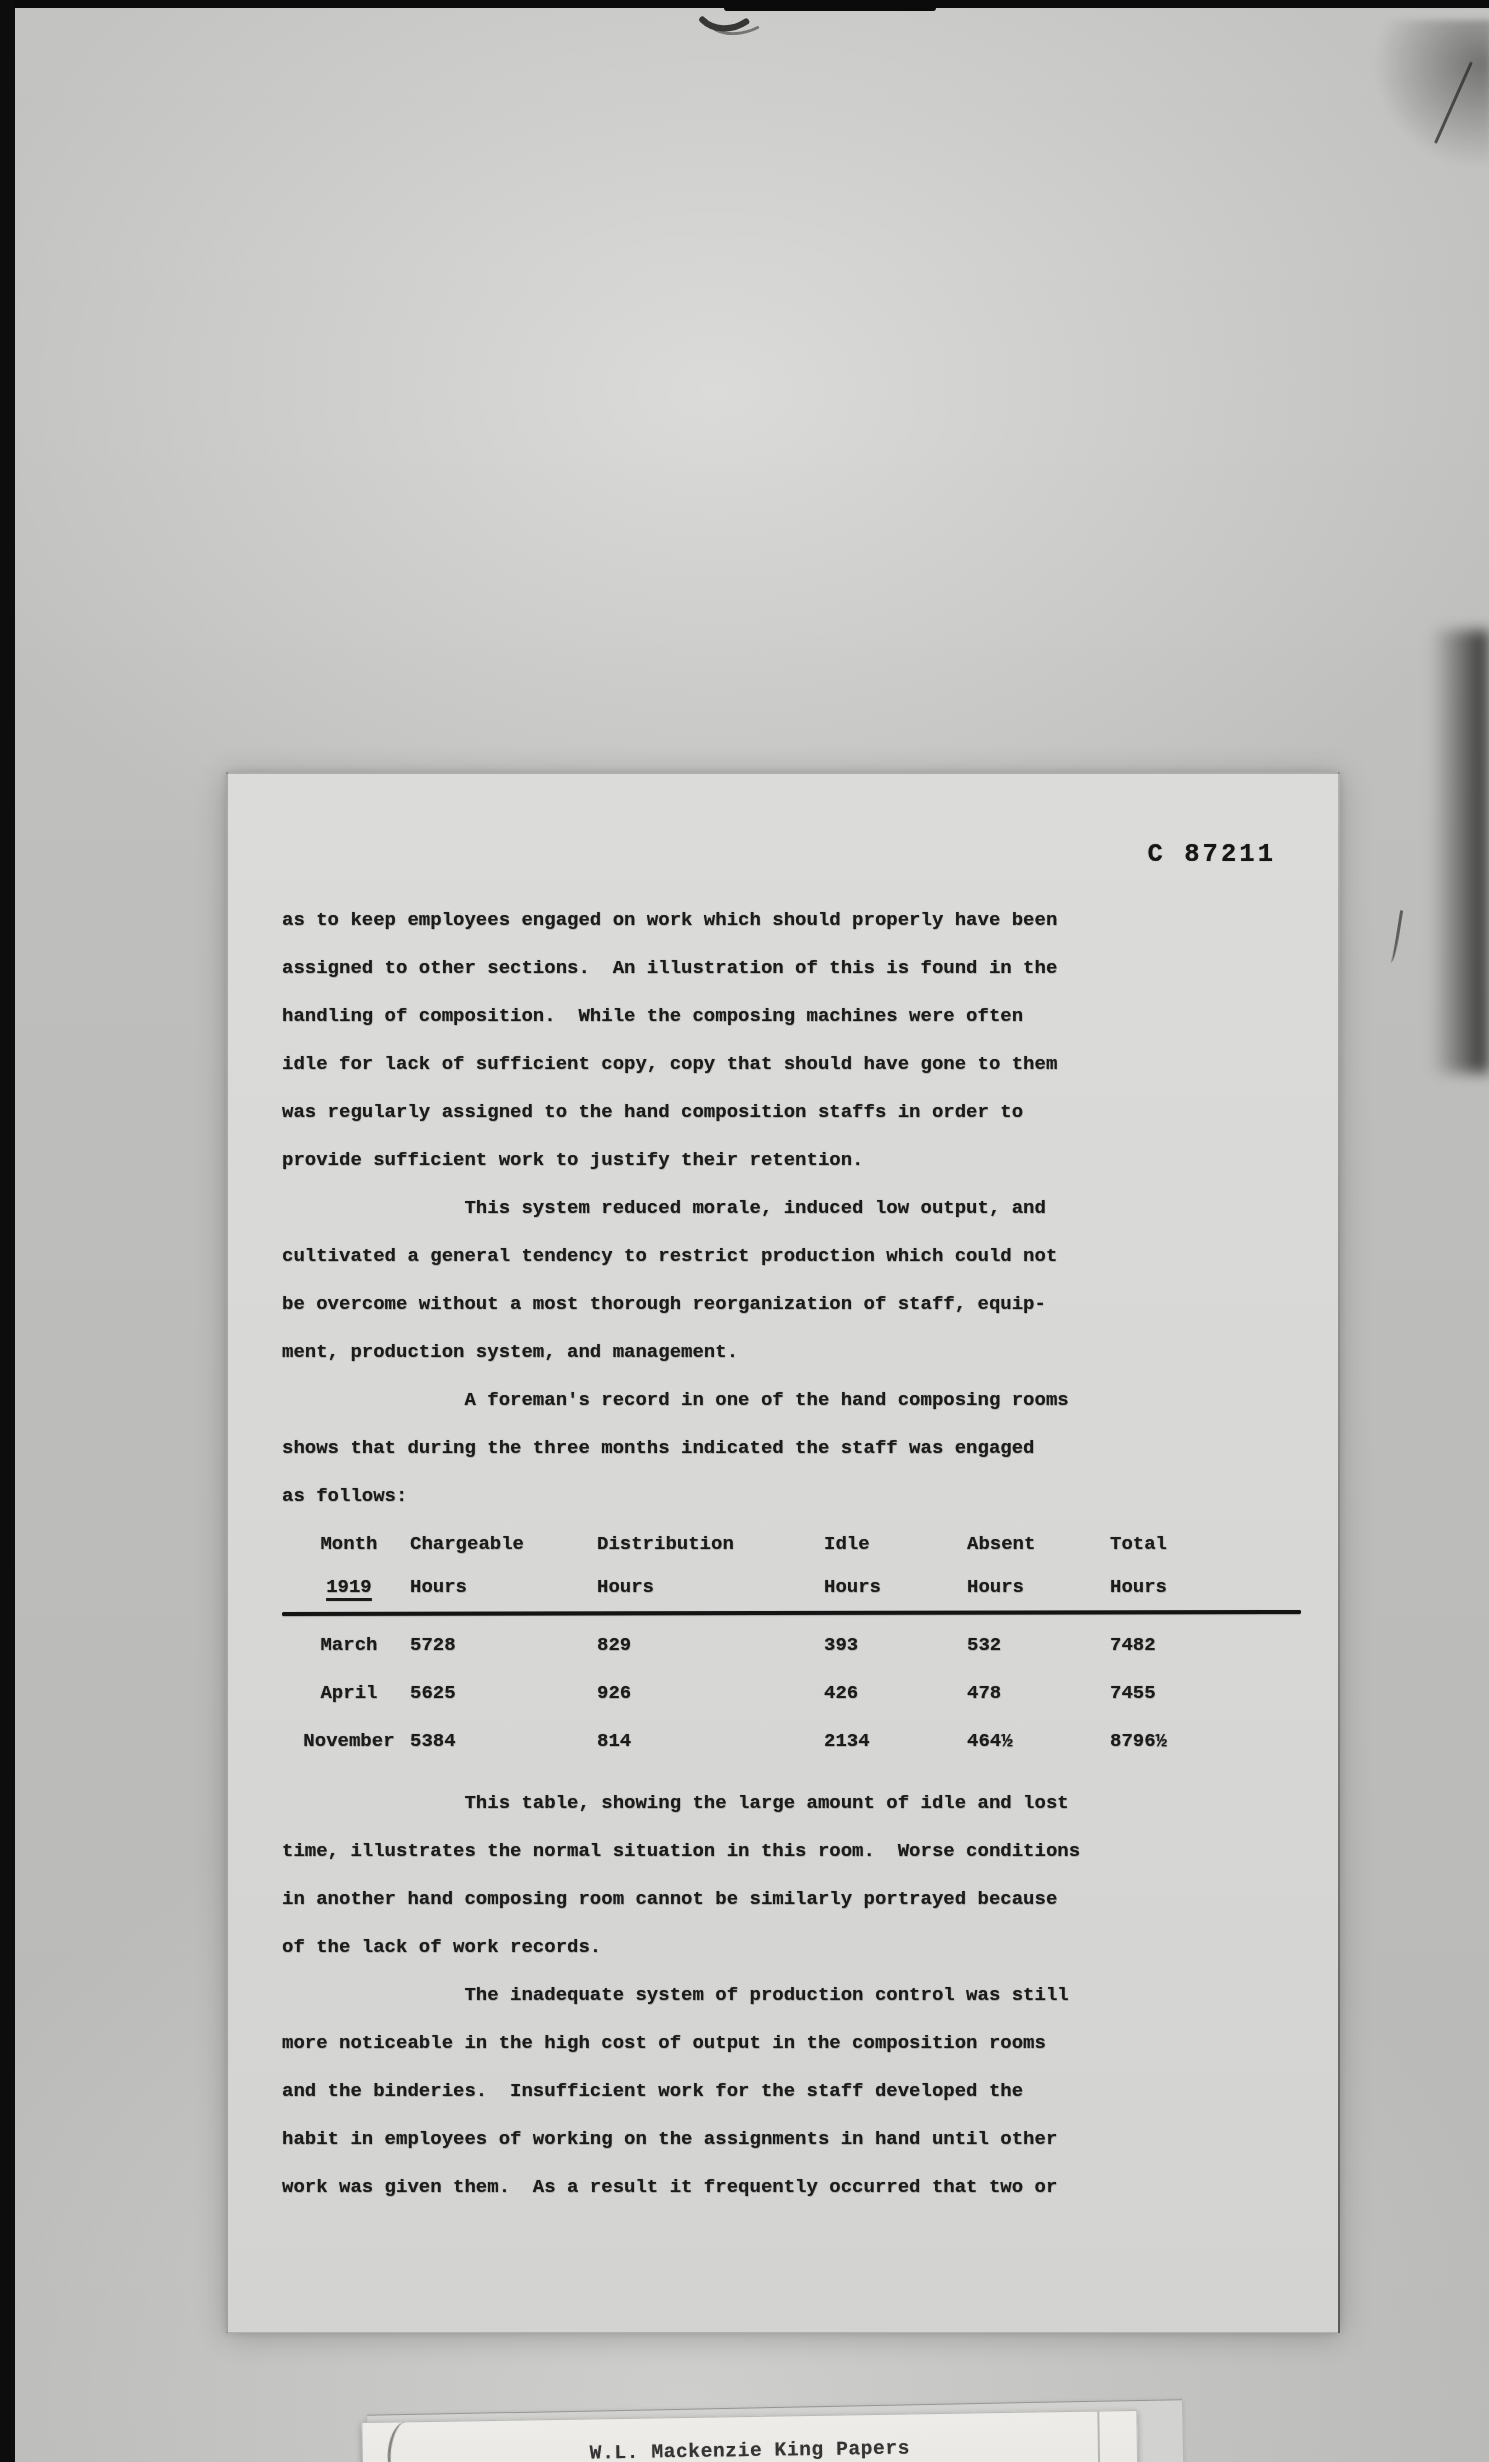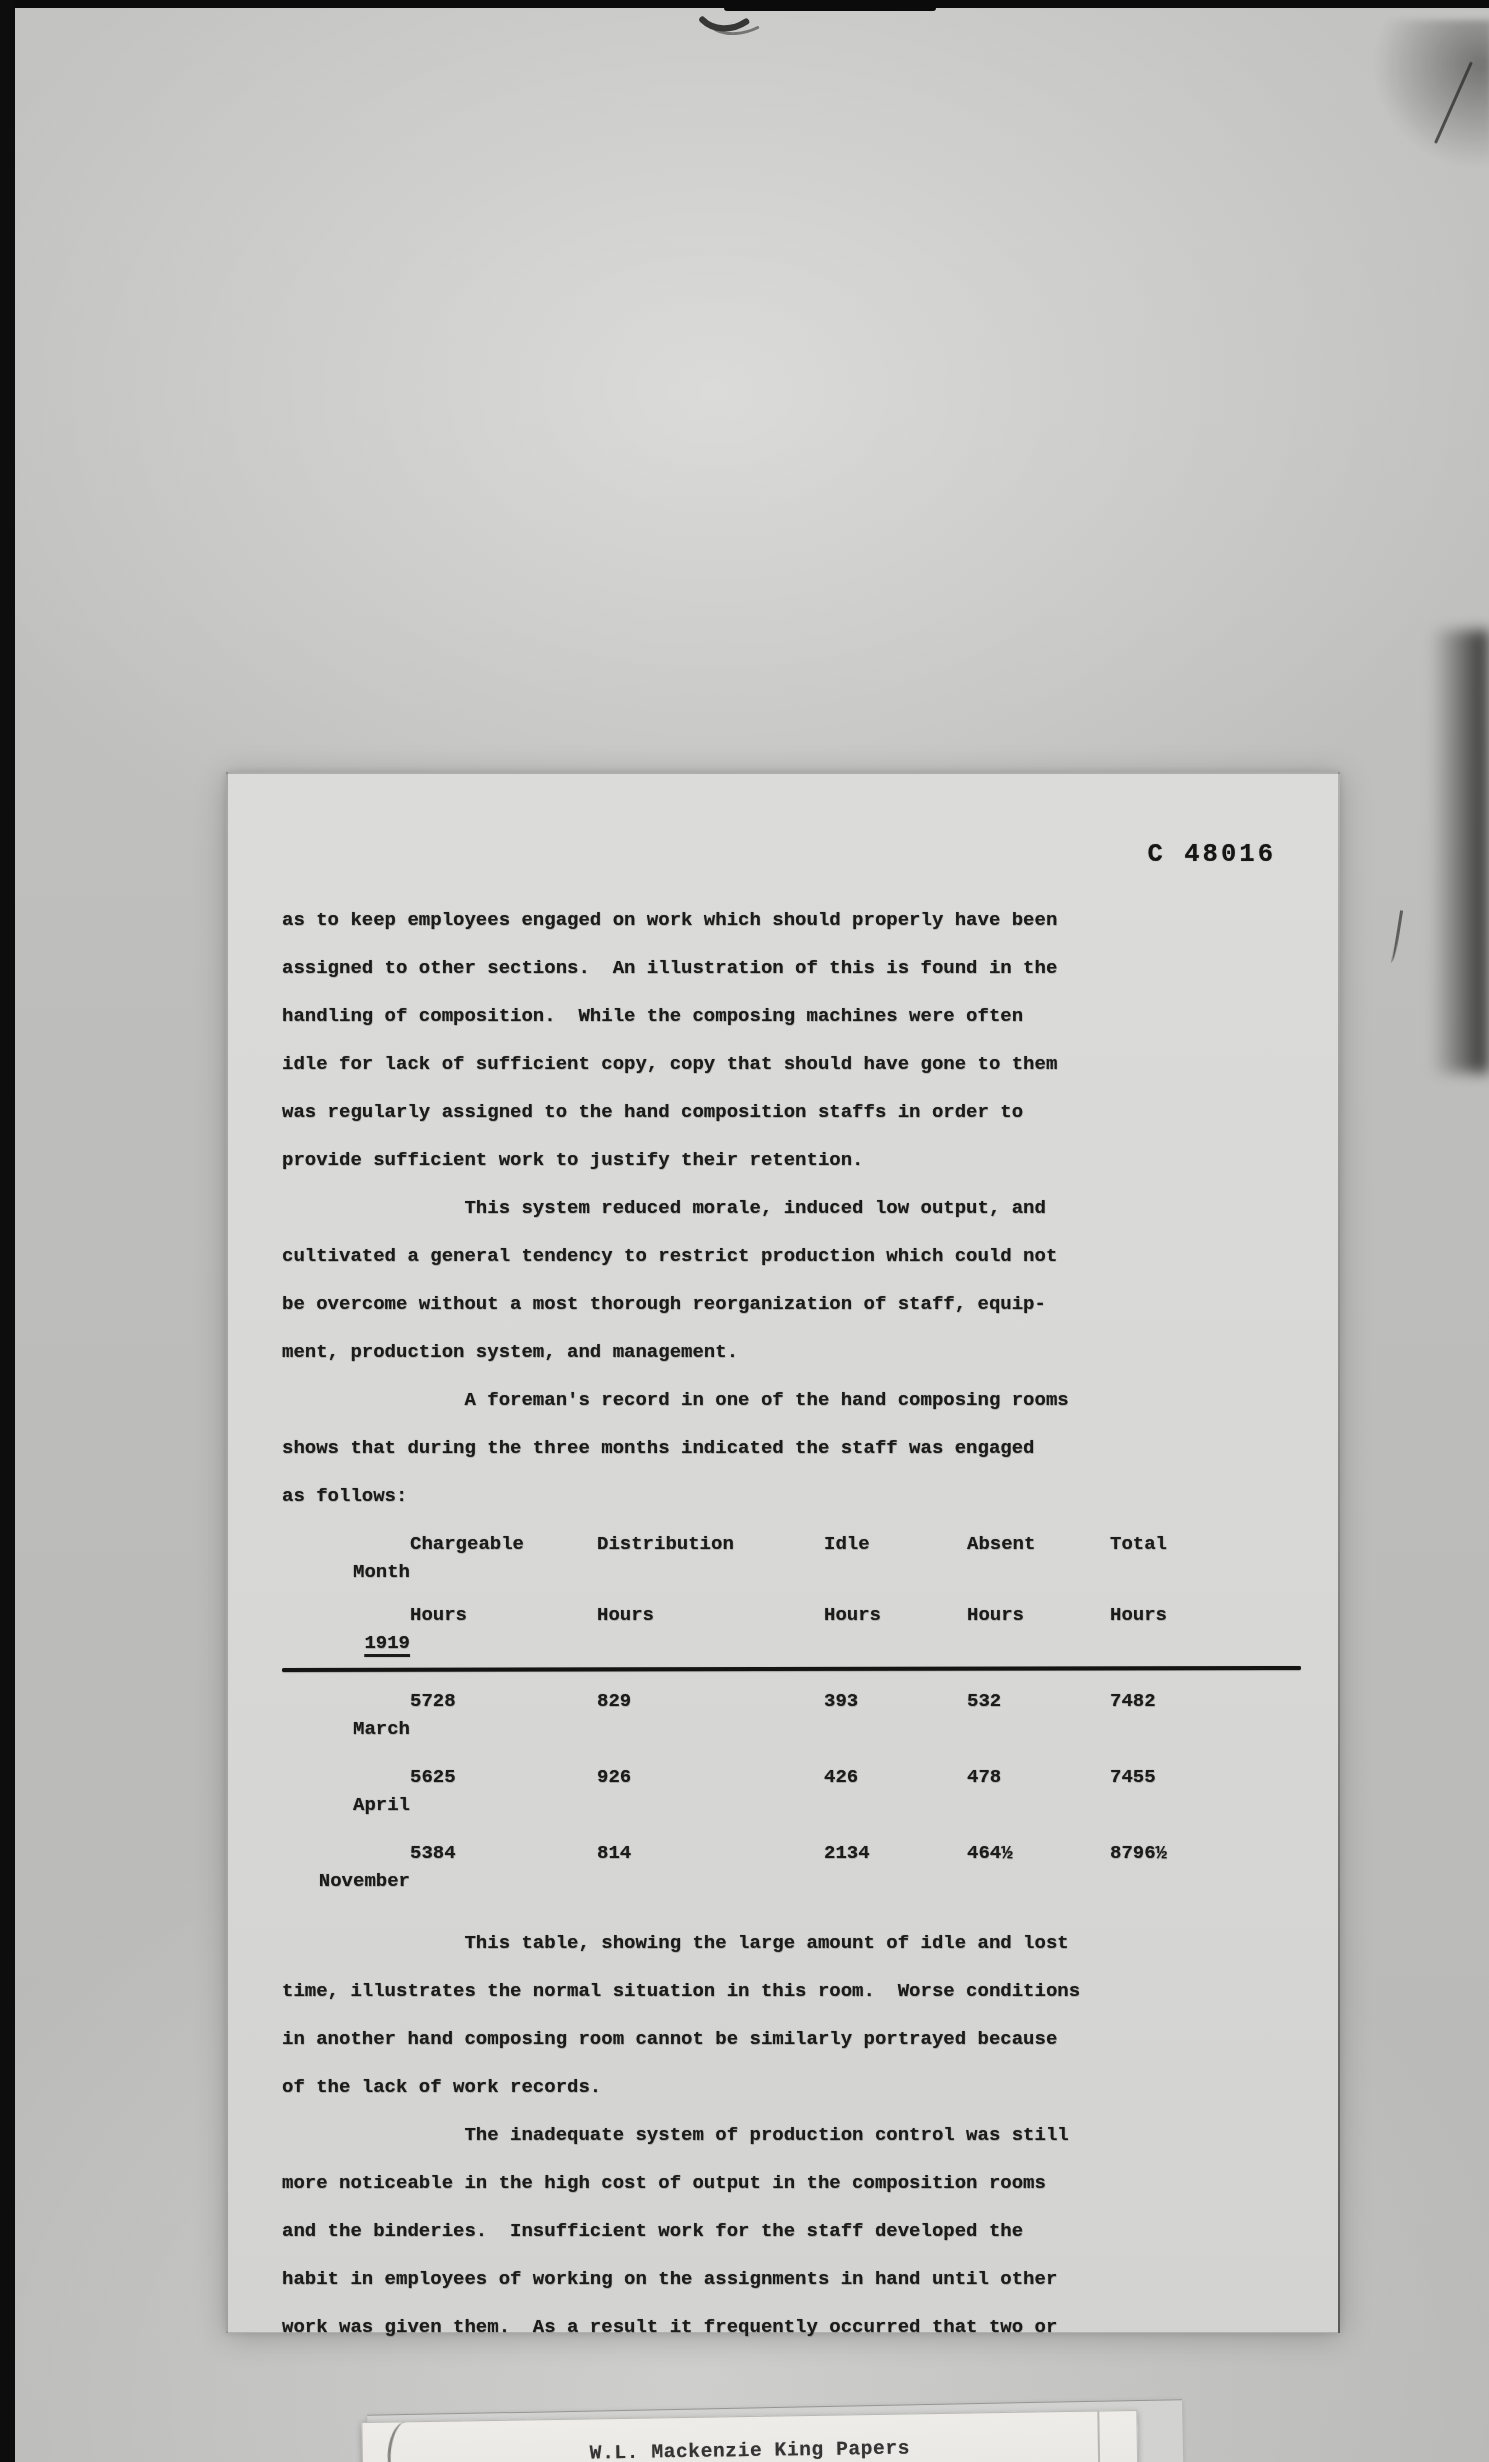--- a/index.html
+++ b/index.html
@@ -61,21 +61,21 @@
     font-weight:700;font-size:19px;line-height:48px;color:#1b1b1b;
     white-space:pre;letter-spacing:0;
     text-shadow:0 0 1px rgba(15,15,15,.5), 0.5px 0.5px 0 rgba(25,25,25,.18);
   }
   .tline{height:48px;}
   .ttable{margin-top:3px;margin-bottom:13.8px;}
   .trow{display:grid;grid-template-columns:128px 187px 227px 143px 143px 163px;}
   .hrow .tcell{line-height:43px;height:43px;}
   .drow .tcell{line-height:48px;height:48px;}
   .tcell{text-align:left;}
-  .tcell.c0{text-align:right;padding-left:5.9px;margin-top:28px;}
+  .tcell.c0{text-align:center;padding-left:5.9px;}
   .tcell.underlined{text-decoration:underline;text-decoration-thickness:2.5px;text-underline-offset:5.9px;}
   .table-rule{height:4.4px;background:#141414;margin-top:2px;transform:rotate(-0.12deg);
     box-shadow:0 0.5px 1px rgba(0,0,0,.4);border-radius:1.5px;}
   .drow.first{margin-top:5.9px;}
 
   .tape-strip{
     position:absolute;left:368px;top:2407px;width:815px;height:93px;
     background:#d2d2d0;transform:rotate(-1.1deg);
     border-top:1.5px solid rgba(90,90,88,.5);border-bottom:1px solid rgba(120,120,118,.4);
     box-shadow:0 1.5px 4.9px rgba(0,0,0,.15);
@@ -113,21 +113,21 @@
     <path d="M18,22 C40,44 78,46 108,26" stroke="#1c1c1c" stroke-width="13" fill="none" stroke-linecap="round" opacity="0.85"></path>
     <path d="M44,42 C70,56 104,52 132,38" stroke="#3a3a3a" stroke-width="6" fill="none" stroke-linecap="round" opacity="0.6"></path>
   </svg>
 </div>
 
 <div class="doc-page">
   <div class="page-edge-l"></div>
   <div class="page-edge-r"></div>
   <div class="page-edge-t"></div>
   <div class="page-edge-b"></div>
-  <div class="doc-number">C 48016</div>
+  <div class="doc-number">C 87211</div>
   <div class="typed-body"><div class="tline">as to keep employees engaged on work which should properly have been</div><div class="tline">assigned to other sections.  An illustration of this is found in the</div><div class="tline">handling of composition.  While the composing machines were often</div><div class="tline">idle for lack of sufficient copy, copy that should have gone to them</div><div class="tline">was regularly assigned to the hand composition staffs in order to</div><div class="tline">provide sufficient work to justify their retention.</div><div class="tline">                This system reduced morale, induced low output, and</div><div class="tline">cultivated a general tendency to restrict production which could not</div><div class="tline">be overcome without a most thorough reorganization of staff, equip-</div><div class="tline">ment, production system, and management.</div><div class="tline">                A foreman's record in one of the hand composing rooms</div><div class="tline">shows that during the three months indicated the staff was engaged</div><div class="tline">as follows:</div><div class="ttable"><div class="trow hrow"><span class="tcell c0">Month</span><span class="tcell c1">Chargeable</span><span class="tcell c2">Distribution</span><span class="tcell c3">Idle</span><span class="tcell c4">Absent</span><span class="tcell c5">Total</span></div><div class="trow hrow"><span class="tcell c0 underlined">1919</span><span class="tcell c1">Hours</span><span class="tcell c2">Hours</span><span class="tcell c3">Hours</span><span class="tcell c4">Hours</span><span class="tcell c5">Hours</span></div><div class="table-rule"></div><div class="trow drow first"><span class="tcell c0">March</span><span class="tcell c1">5728</span><span class="tcell c2">829</span><span class="tcell c3">393</span><span class="tcell c4">532</span><span class="tcell c5">7482</span></div><div class="trow drow"><span class="tcell c0">April</span><span class="tcell c1">5625</span><span class="tcell c2">926</span><span class="tcell c3">426</span><span class="tcell c4">478</span><span class="tcell c5">7455</span></div><div class="trow drow"><span class="tcell c0">November</span><span class="tcell c1">5384</span><span class="tcell c2">814</span><span class="tcell c3">2134</span><span class="tcell c4">464½</span><span class="tcell c5">8796½</span></div></div><div class="tline">                This table, showing the large amount of idle and lost</div><div class="tline">time, illustrates the normal situation in this room.  Worse conditions</div><div class="tline">in another hand composing room cannot be similarly portrayed because</div><div class="tline">of the lack of work records.</div><div class="tline">                The inadequate system of production control was still</div><div class="tline">more noticeable in the high cost of output in the composition rooms</div><div class="tline">and the binderies.  Insufficient work for the staff developed the</div><div class="tline">habit in employees of working on the assignments in hand until other</div><div class="tline">work was given them.  As a result it frequently occurred that two or</div></div>
 </div>
 
 <div class="layer pen-mark"></div>
 
 <div class="tape-strip"></div>
 <div class="label-slip">
   <div class="slip-fold"></div>
   <div class="slip-line">W.L. Mackenzie King Papers</div>
   <div class="slip-line">Memoranda &amp; Notes</div>

